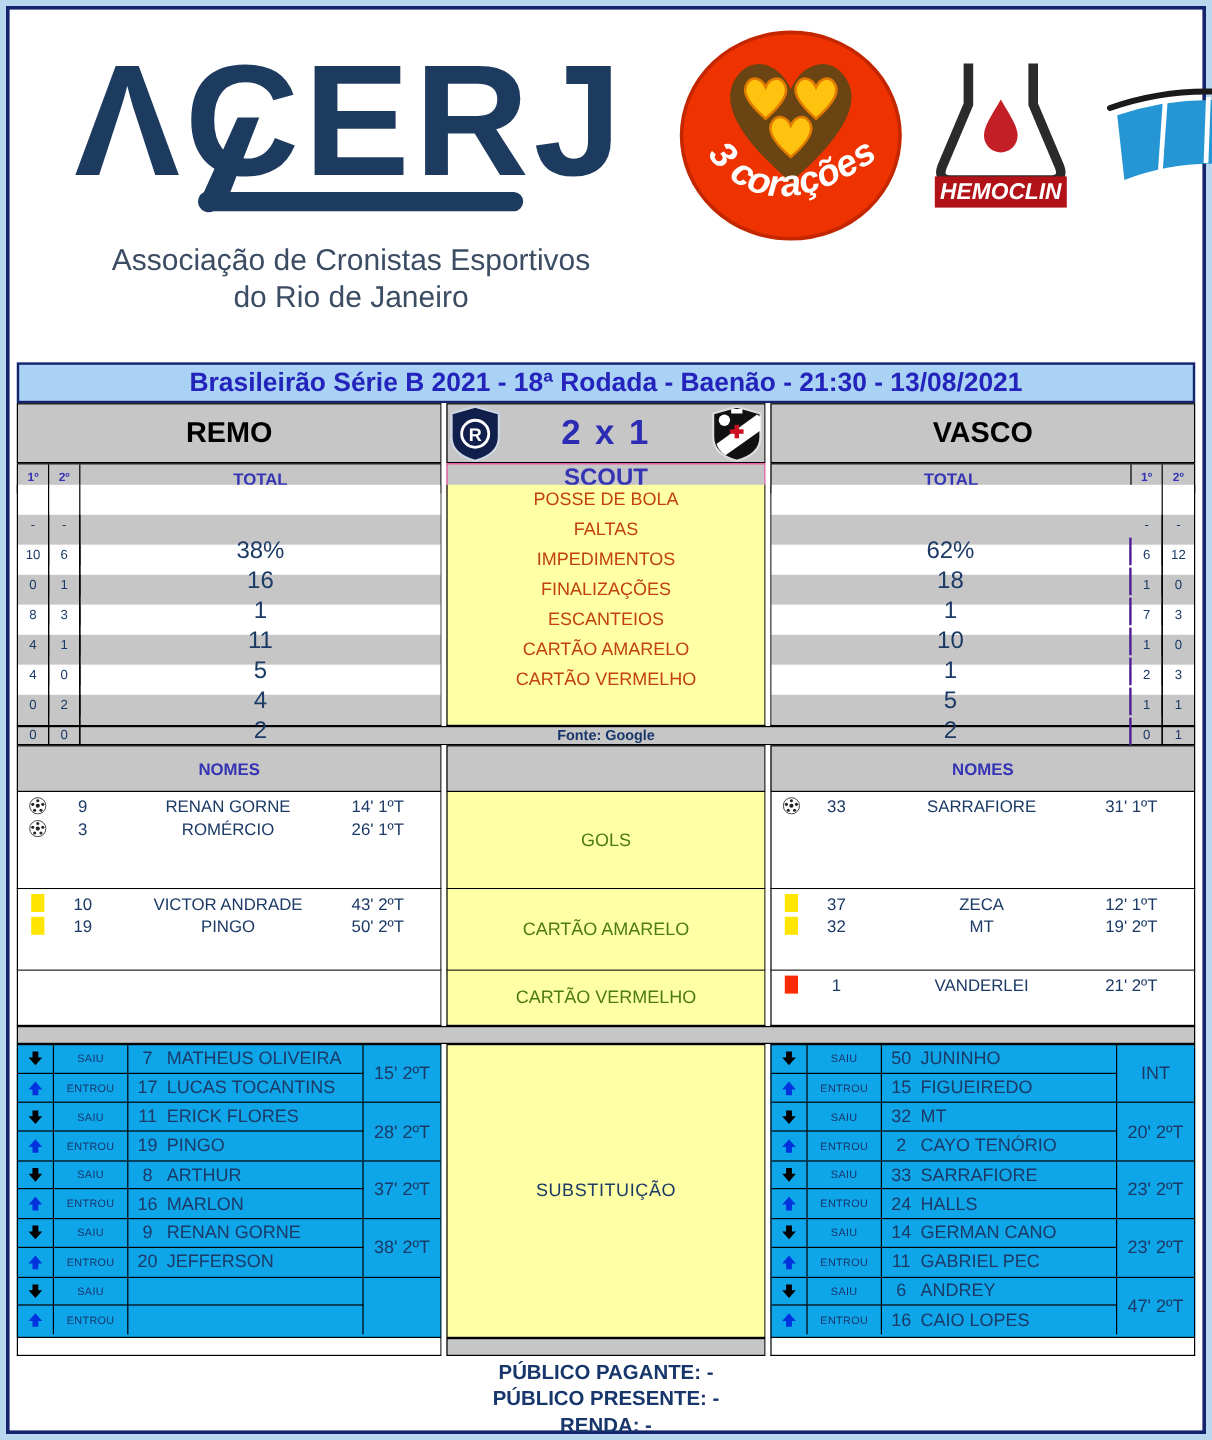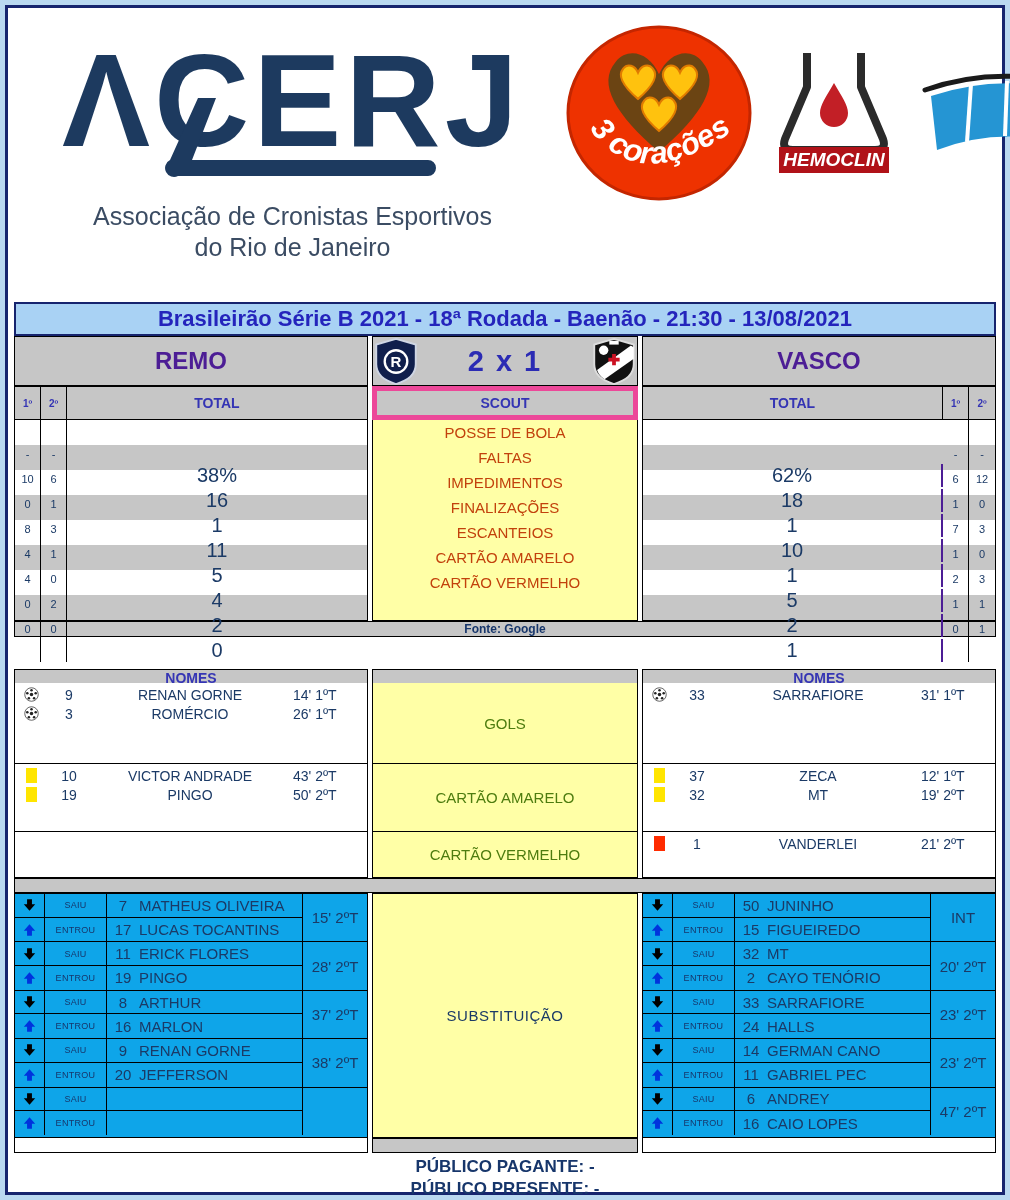--- a/index.html
+++ b/index.html
@@ -17,57 +17,57 @@
   .sponsors{display:flex;align-items:center;gap:20px;margin-top:6px;}
   .sp-col{display:flex;flex-direction:row;align-items:center;gap:14px;}
   .marejo-text{color:#4c4c4c;font-size:29px;letter-spacing:9px;margin-top:2px;}
 
   
   .titlebar{height:34px;background:#a9d2f4;border:2px solid #16246e;box-sizing:border-box;
     display:flex;align-items:center;justify-content:center;
     color:#2424bc;font-weight:bold;font-size:22px;}
   .teams{height:50px;}
   .tname{background:#c6c6c6;border:1px solid #000;display:flex;align-items:center;justify-content:center;
-    color:#4c1d95;font-weight:bold;font-size:24px;}
+    color:#000000;font-weight:bold;font-size:24px;}
   .score-cell{background:#c6c6c6;border:1px solid #000;display:flex;align-items:center;justify-content:space-between;padding:0 2px;box-sizing:border-box;}
   .score{flex:1;text-align:center;color:#2b2bb4;font-weight:bold;font-size:29px;letter-spacing:2px;}
 
   
-  .stats-head{height:34px;}
+  .stats-head{height:18px;}
   .sh{background:#c6c6c6;border:1px solid #000;display:grid;box-sizing:border-box;}
   .sh-left{grid-template-columns:26px 26px 1fr;}
   .sh-right{grid-template-columns:1fr 26px 26px;}
   .shc{display:flex;align-items:center;justify-content:center;color:#3434b4;font-weight:bold;}
   .shc.small{font-size:10px;border-right:1px solid #000;}
   .shc.small:last-child{border-right:none;}
   .sh-right .shc.big{border-right:1px solid #000;}
   .shc.big{font-size:14px;}
-  .sh-center{background:#c6c6c6;border:5px solid #ec4899;display:flex;align-items:center;justify-content:center;
-    color:#3434b4;font-weight:bold;font-size:14px;box-sizing:border-box;}
+  .sh-center{background:#c6c6c6;border:1px solid #ec4899;display:flex;align-items:center;justify-content:center;
+    color:#3434b4;font-weight:bold;font-size:20px;box-sizing:border-box;}
   .sblock{border:1px solid #000;border-top:none;box-sizing:border-box;}
   .srow{display:grid;height:25px;}
   .srow.left{grid-template-columns:26px 26px 1fr;}
   .srow.right{grid-template-columns:1fr 26px 26px;}
   .srow.gray{background:#c6c6c6;}
   .srow.white{background:#fff;}
   .sc{display:flex;align-items:center;justify-content:center;color:#1b3a66;}
   .sc.small{font-size:11px;border-right:1px solid #000;}
   .srow.left .sc.small{border-right:1px solid #000;}
   .srow.right .sc.total{border-right:2px solid #4c1d95;}
   .srow.right .sc.small{border-right:1px solid #000;}
   .srow.right .sc.small:last-child{border-right:none;}
   .sc.total{font-size:20px;margin-top:44px;}
   .yellowpanel{border:1px solid #000;border-top:none;background:#ffffa6;box-sizing:border-box;}
   .ylabel{height:25px;display:flex;align-items:center;justify-content:center;
     color:#c2410c;font-size:15px;}
   .fonte{height:16px;background:#c6c6c6;border:1px solid #000;box-sizing:border-box;
     display:flex;align-items:center;justify-content:center;color:#17366b;font-weight:bold;font-size:12px;}
 
   
-  .names-head{height:14px;margin-top:32px;}
+  .names-head{height:39px;}
   .nh{background:#c6c6c6;border:1px solid #000;box-sizing:border-box;display:flex;align-items:center;justify-content:center;
     color:#3434b4;font-weight:bold;font-size:14px;}
   .nh.mid{background:#c6c6c6;}
   .evrow{}
   .ev0{height:81px;}.ev1{height:68px;}.ev2{height:46px;}
   .evcell{background:#fff;border:1px solid #000;border-top:none;box-sizing:border-box;padding-top:2px;}
   .evlabel{background:#ffffa6;border:1px solid #000;border-top:none;box-sizing:border-box;
     display:flex;align-items:center;justify-content:center;color:#4d7c0f;font-size:15px;}
   .entry{display:grid;grid-template-columns:32px 44px 1fr 78px;height:19px;align-items:center;}
   .eicon{display:flex;align-items:center;justify-content:center;}

